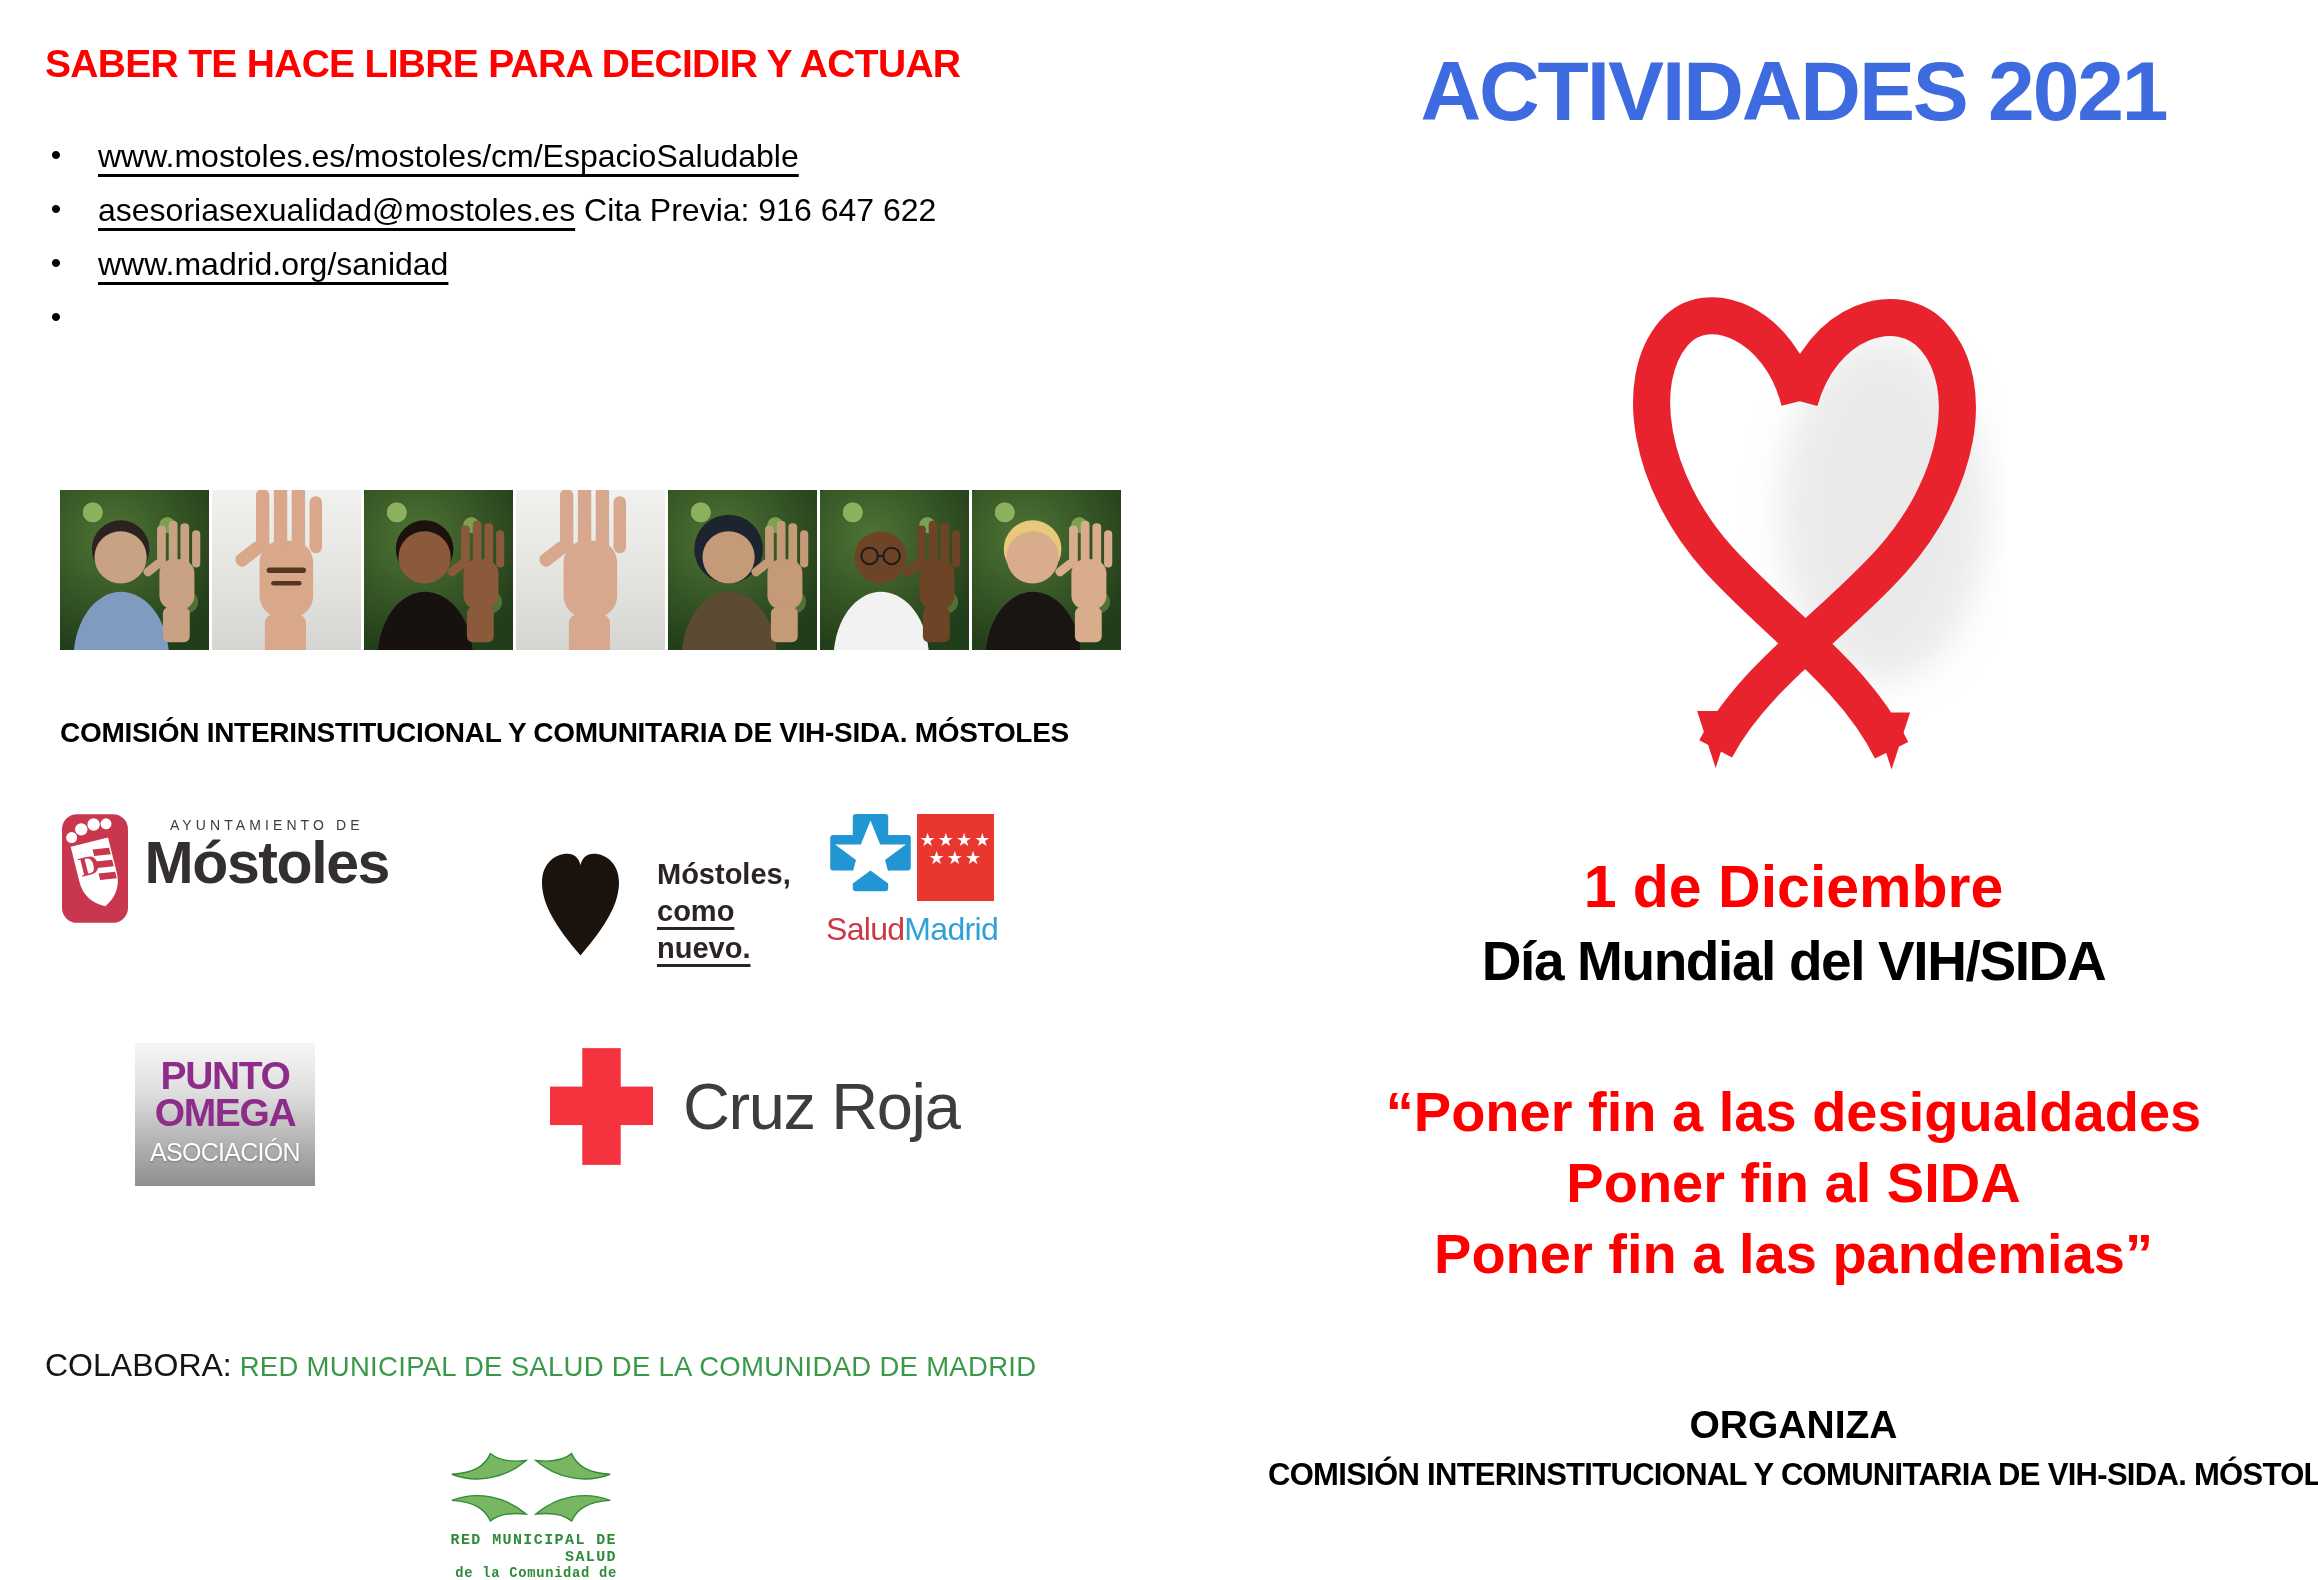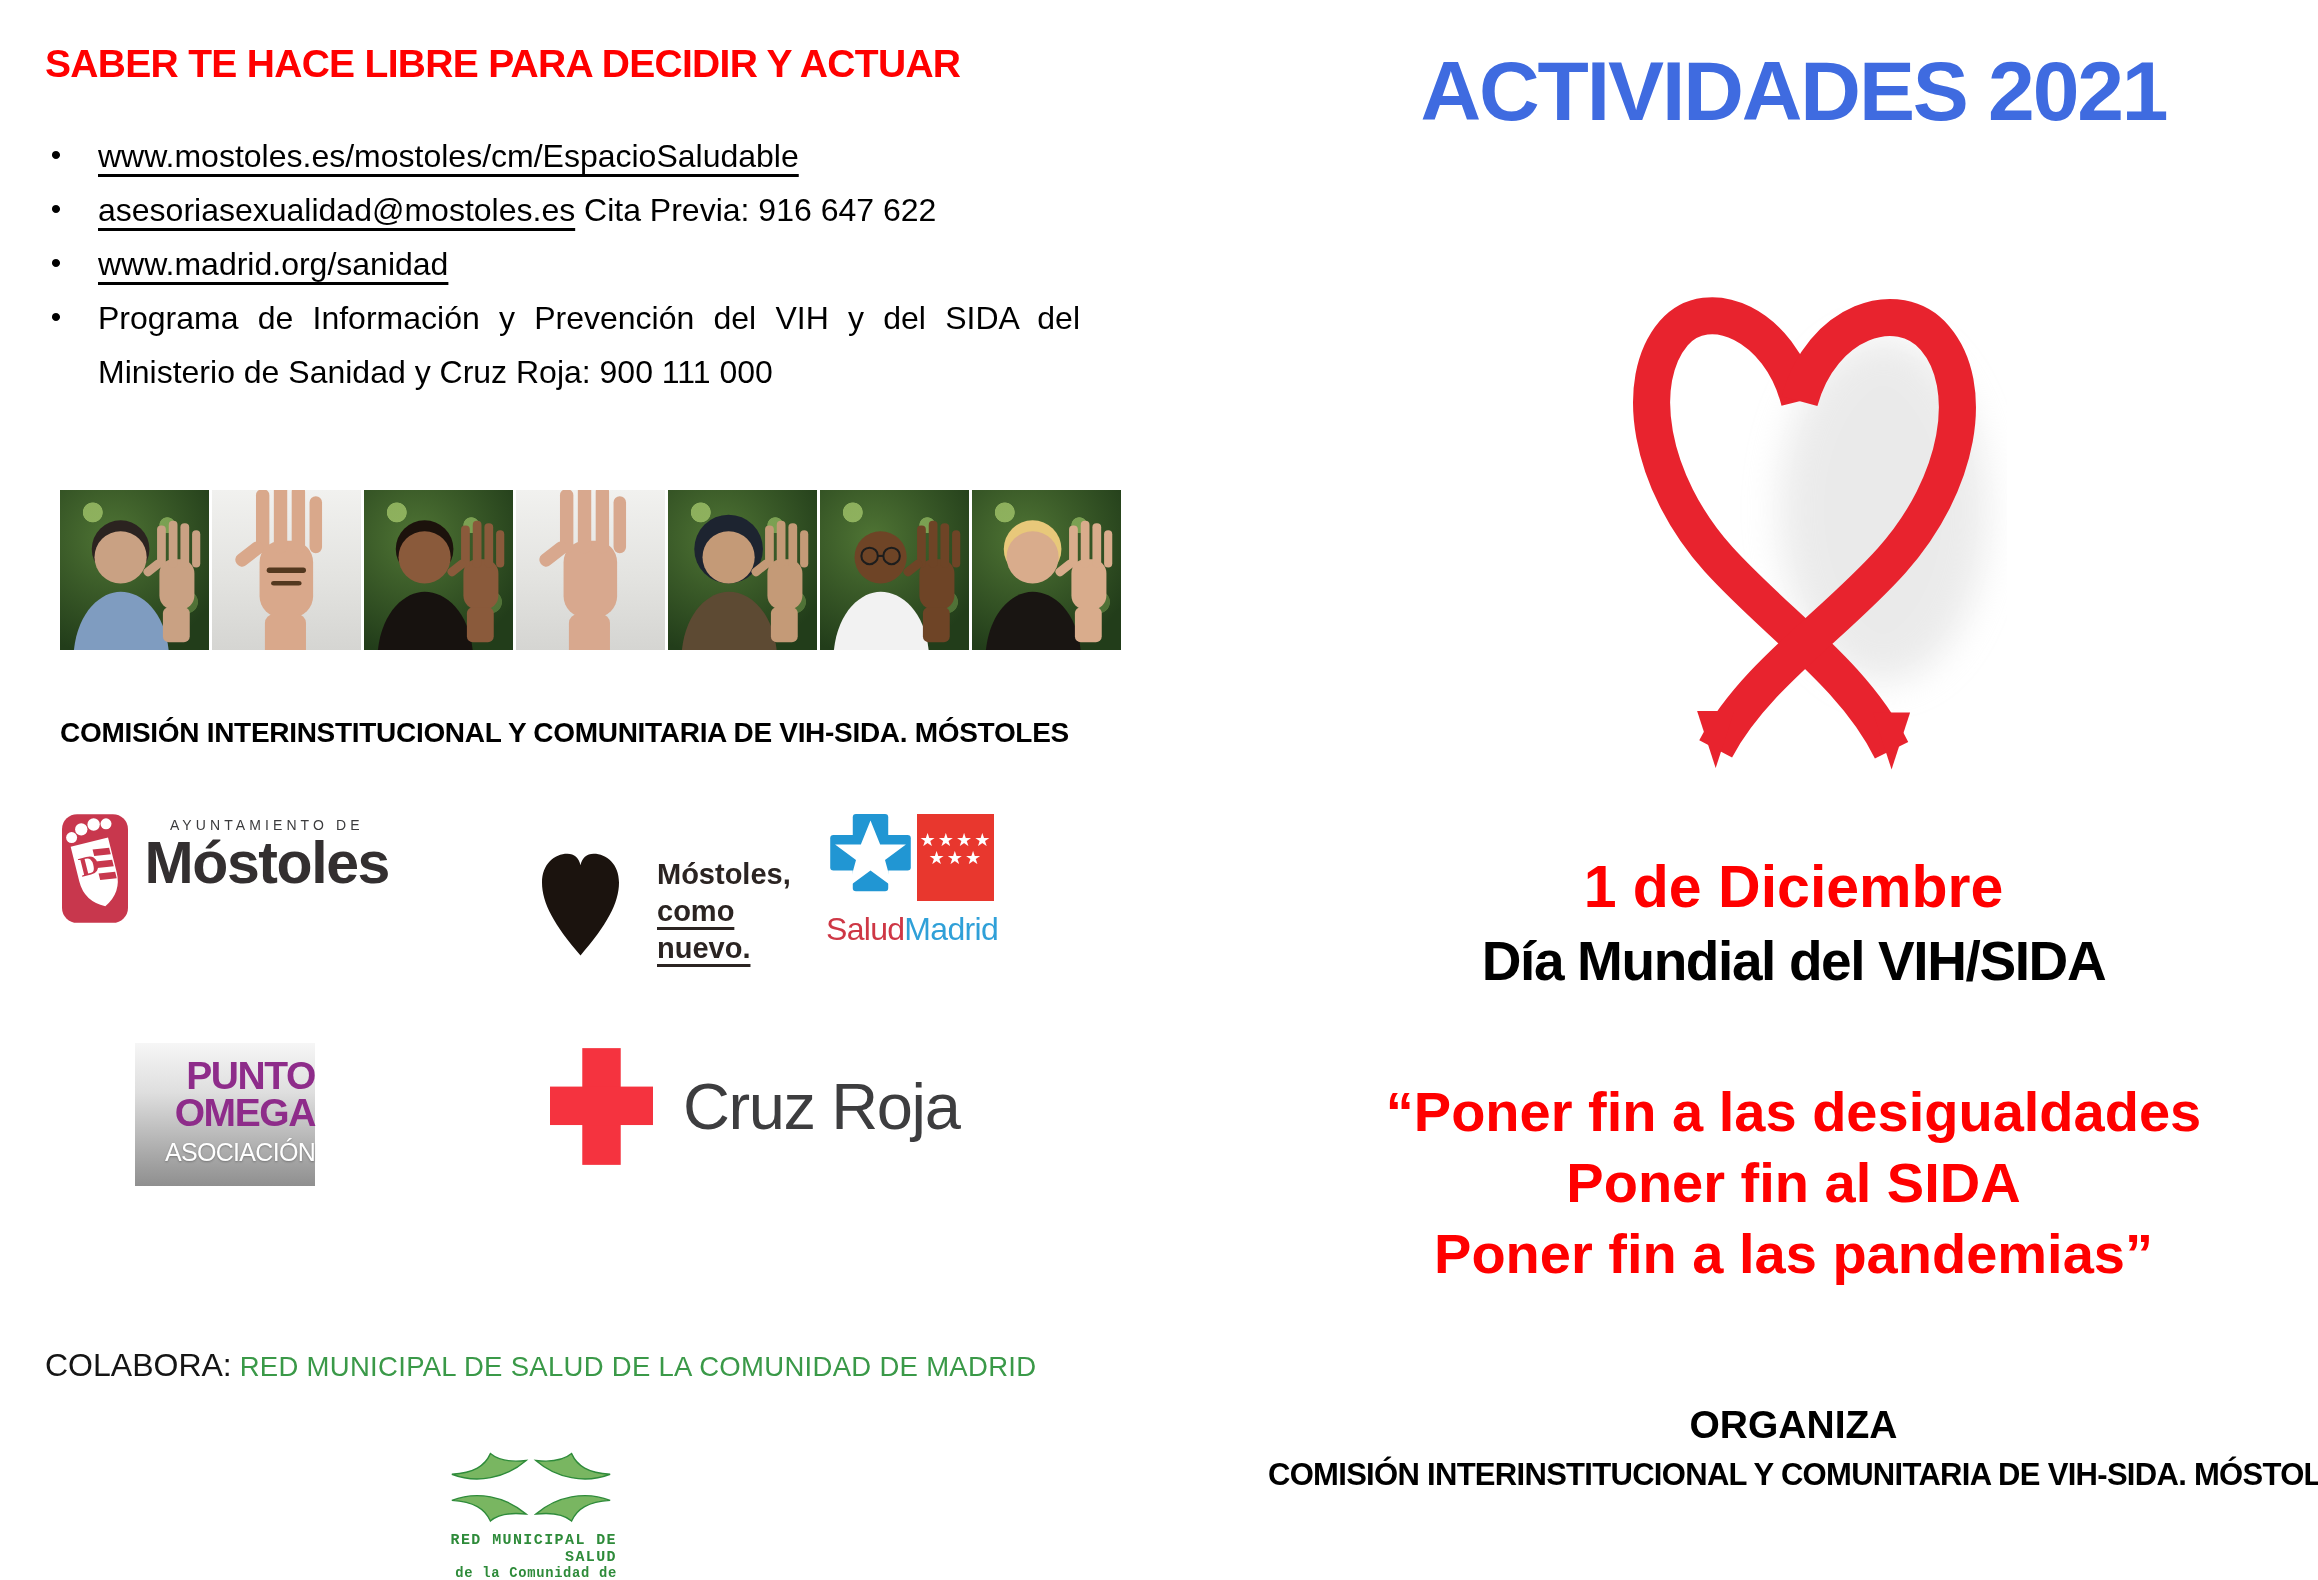--- a/index.html
+++ b/index.html
@@ -42,21 +42,21 @@
 
   #salud{position:absolute;left:819px;top:814px;width:186px;text-align:center;}
   #salud-icons{display:flex;gap:6.9px;justify-content:center;align-items:flex-start;}
   #madrid-flag{width:77px;height:87px;background:var(--madrid_red);display:flex;flex-direction:column;
                align-items:center;justify-content:flex-start;padding-top:16.5px;box-sizing:border-box;}
   .flag-stars{color:#fff;font-size:18px;letter-spacing:2.1px;line-height:18px;}
   #salud-text{margin-top:9.6px;font-size:32px;letter-spacing:-0.7px;white-space:nowrap;}
   #salud-text .s1{color:var(--salud_text_red);}
   #salud-text .s2{color:var(--madrid_text_blue);}
 
-  #omega{position:absolute;left:135px;top:1043px;width:180px;height:143px;text-align:right;
+  #omega{position:absolute;left:135px;top:1043px;width:180px;height:143px;text-align:center;
          background:linear-gradient(180deg,#f6f6f6 0%,#dedede 35%,#a9a9a9 78%,#8f8f8f 100%);
          box-sizing:border-box;padding-top:13.8px;}
   .po-big{font-size:39px;font-weight:800;color:var(--omega_purple);line-height:0.95;letter-spacing:-1.4px;}
   .po-small{font-size:25px;color:#ffffff;letter-spacing:-0.7px;margin-top:7px;
             text-shadow:0 1.4px 2.1px rgba(60,60,60,.45);}
 
   #cruz{position:absolute;left:550px;top:1048px;display:flex;align-items:center;gap:30px;}
   #cruz-text{font-size:65px;font-weight:normal;color:#3d3d3f;letter-spacing:-1.4px;white-space:nowrap;}
 
   #colabora{position:absolute;left:45px;top:1347px;white-space:nowrap;}
@@ -83,21 +83,21 @@
 <body>
 
 <div id="canvas">
 
   <div id="headline">SABER TE HACE LIBRE PARA DECIDIR Y ACTUAR</div>
 
   <ul id="bullets">
       <li><span class="dot">•</span><span class="blink">www.mostoles.es/mostoles/cm/EspacioSaludable</span></li>
       <li><span class="dot">•</span><span class="blink">asesoriasexualidad@mostoles.es</span><span> Cita Previa: 916 647 622</span></li>
       <li><span class="dot">•</span><span class="blink">www.madrid.org/sanidad</span></li>
-      <li><span class="dot">•</span><span>Programa de Información y Prevención del VIH y del SIDA del Ministerio de Sanidad y Cruz Roja: 900 111 000</span></li>
+      <li><span class="dot">•</span></li>
     </ul>
 
   <div id="photo-strip">
       <div class="photo-cell green">
         <svg viewBox="0 0 216 233">
           <circle cx="88" cy="86" r="42" fill="#2b2320"></circle>
           <circle cx="88" cy="98" r="38" fill="#c9a183"></circle>
           <path d="M20 233 C 26 176 60 148 88 148 C 120 148 152 178 158 233 Z" fill="#7f9cc0"></path>
           <g transform="translate(170 152) scale(0.85)">
             <g style="fill:#c9a183">

